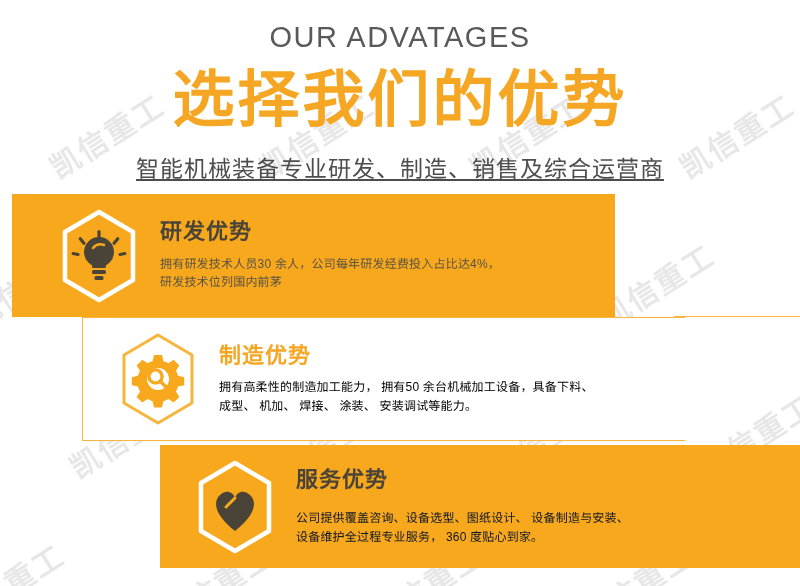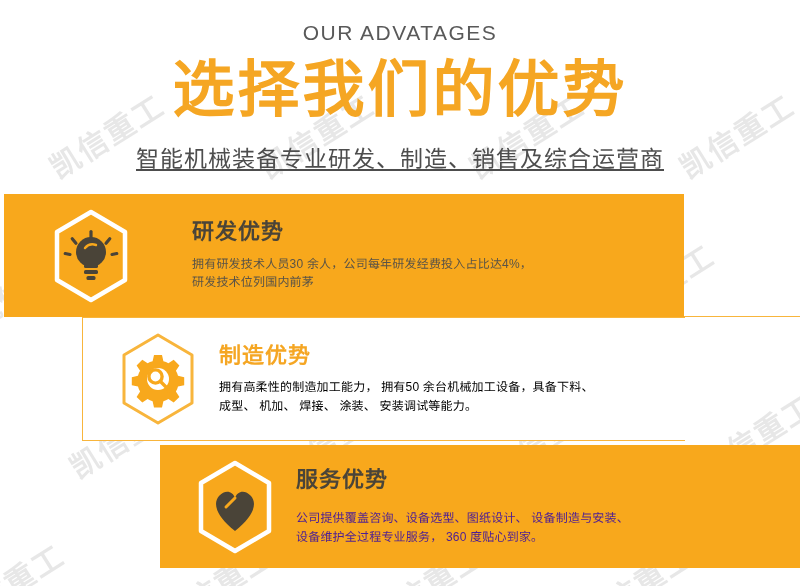--- a/index.html
+++ b/index.html
@@ -42,21 +42,21 @@
   }
 
   
   .header {
     position: relative;
     z-index: 10;
     text-align: center;
     padding-top: 20px;
   }
   .eyebrow {
-    font-size: 21px;
+    font-size: 29px;
     letter-spacing: 1.5px;
     color: #595959;
     font-weight: 400;
     line-height: 1.2;
     font-family: "Liberation Sans", "DejaVu Sans", sans-serif;
   }
   .headline {
     margin-top: 8px;
     font-size: 62px;
     font-weight: 700;
@@ -75,27 +75,26 @@
 
   
   .card {
     position: absolute;
     box-sizing: border-box;
     display: flex;
     align-items: center;
     z-index: 8;
   }
   .card-1 {
-    left: 4px;
+    left: 12px;
     top: 194px;
-    width: 680px;
+    width: 603px;
     height: 123px;
     background: #f8a81c;
     padding-left: 44px;
-    gap: 40px;
   }
   .card-2 {
     left: 82px;
     top: 317px;
     width: 603px;
     height: 124px;
     background: #ffffff;
     border: 1px solid #f8b53c;
     border-right: none;
     padding-left: 32px;
@@ -137,21 +136,21 @@
     line-height: 1.55;
     font-weight: 400;
     letter-spacing: 0.2px;
     white-space: pre-line;
   }
 
   .t-dark  { color: #4a4438; }
   .t-dark2 { color: #595347; }
   .t-orange-title { color: #f5a623; }
   .t-orange-body  { color: #000000; }
-  .t-white-body   { color: #4c1d95; margin-top: 16px; }
+  .t-white-body   { color: #0f172a; margin-top: 16px; }
 
   
   .rule {
     position: absolute;
     z-index: 7;
     background: #f8b53c;
   }
   .rule-1 {
     left: 674px;
     top: 316px;

